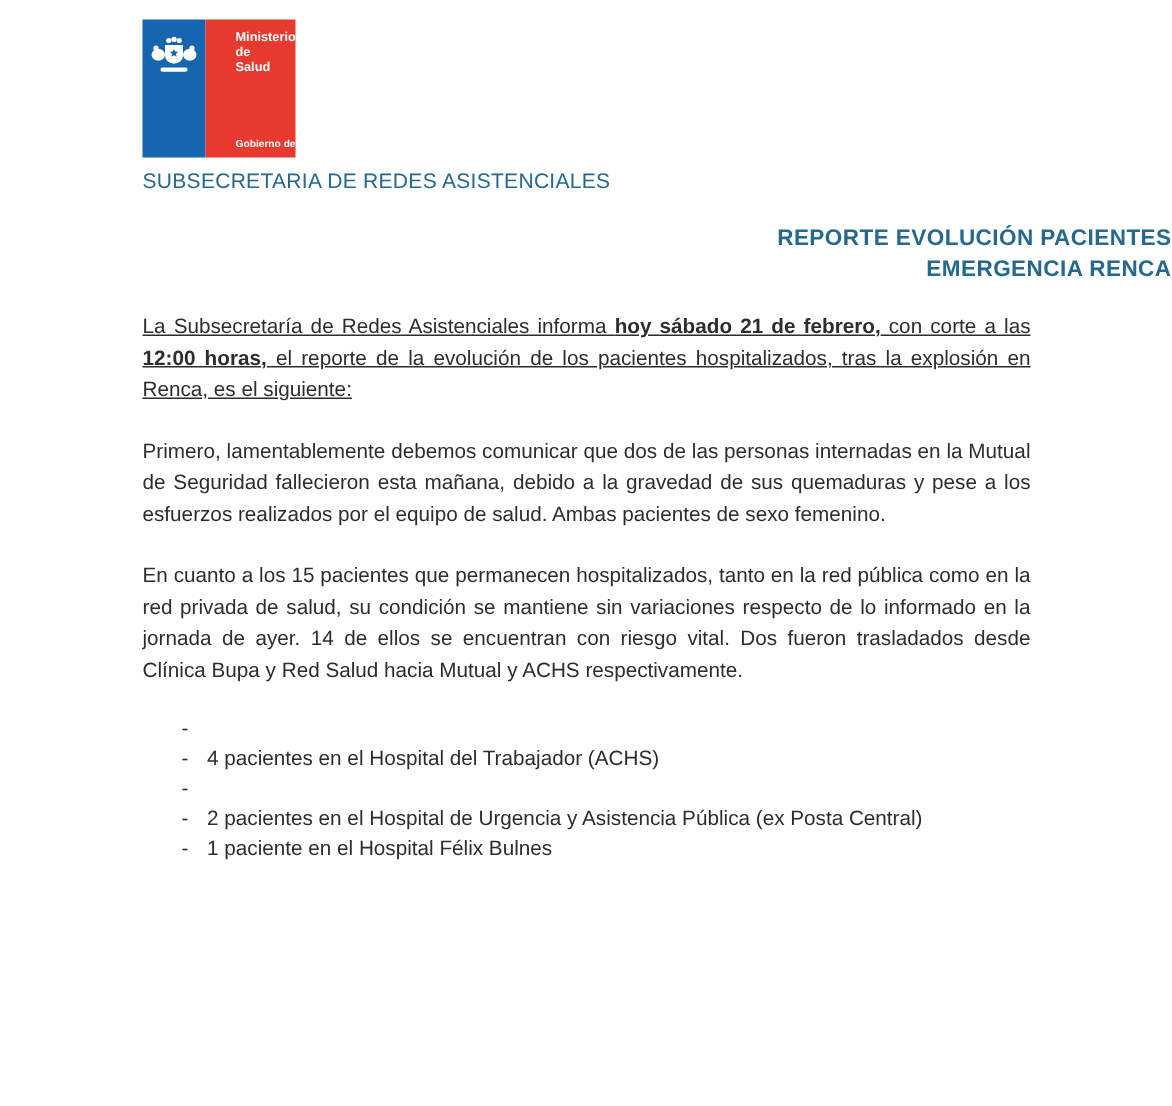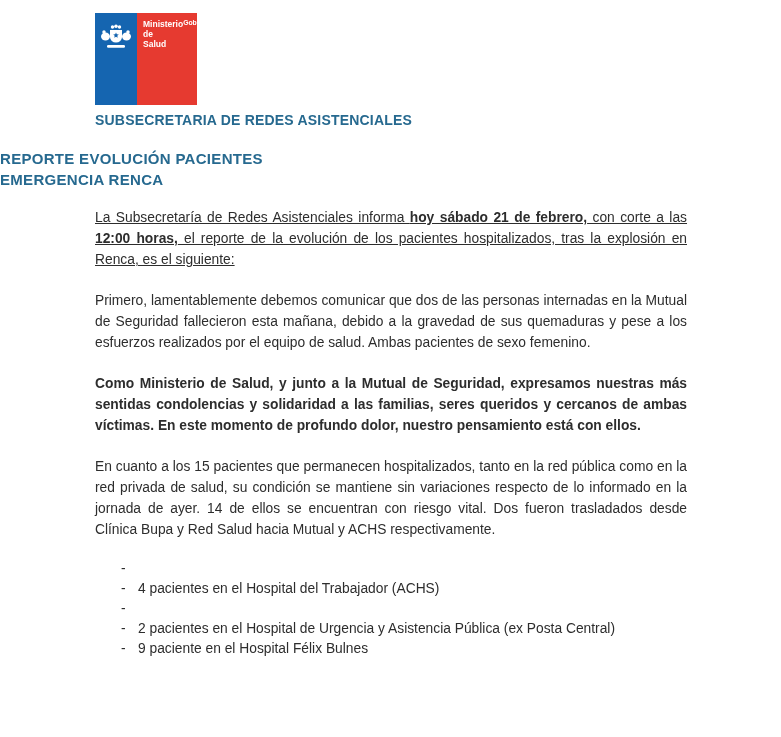--- a/index.html
+++ b/index.html
@@ -26,35 +26,35 @@
   .logo-blue{
     width:42px;height:92px;
     background:var(--logo-blue);
     display:flex;justify-content:center;
   }
   .crest{margin-top:11px;}
   .logo-red{
     width:60px;height:92px;
     background:var(--logo-red);
     color:#ffffff;
-    display:flex;flex-direction:row;justify-content:space-between;
-    padding:6px 4px 5px 6px;
+    display:flex;flex-direction:column;justify-content:space-between;
+    padding:6px 4px 5px 20px;
   }
   .ministry-name{font-size:8.5px;font-weight:700;line-height:10px;}
   .gov-label{font-size:6.8px;font-weight:700;white-space:nowrap;}
   
   .subhead{
     margin:7px 0 0 95px;
     color:var(--accent);
-    font-size:14px;font-weight:700;
+    font-size:14px;font-weight:400;
     letter-spacing:0.2px;
   }
   .title{
     margin-top:20px;
-    text-align:left;
+    text-align:right;
     color:var(--accent);
     font-size:15px;font-weight:700;
     line-height:21px;
     letter-spacing:0.3px;
   }
   
   .content{
     margin:0 94px 0 95px;
     color:var(--text);
     font-size:13.8px;
@@ -119,40 +119,39 @@
     <div>REPORTE EVOLUCIÓN PACIENTES</div>
     <div>EMERGENCIA RENCA</div>
   </div>
 
   <div class="content">
 
     <p class="first"><span>La Subsecretaría de Redes Asistenciales informa </span><span class="b">hoy sábado 21 de febrero,</span><span> con corte a las </span><span class="b">12:00 horas,</span><span> el reporte de la evolución de los pacientes hospitalizados, tras la explosión en Renca, es el siguiente:</span></p>
 
     <p>Primero, lamentablemente debemos comunicar que dos de las personas internadas en la Mutual de Seguridad fallecieron esta mañana, debido a la gravedad de sus quemaduras y pese a los esfuerzos realizados por el equipo de salud. Ambas pacientes de sexo femenino.</p>
 
-    <p class="b">Como Ministerio de Salud, y junto a la Mutual de Seguridad, expresamos nuestras más sentidas condolencias y solidaridad a las familias, seres queridos y cercanos de ambas víctimas. En este momento de profundo dolor, nuestro pensamiento está con ellos.</p>
 
     <p>En cuanto a los 15 pacientes que permanecen hospitalizados, tanto en la red pública como en la red privada de salud, su condición se mantiene sin variaciones respecto de lo informado en la jornada de ayer. 14 de ellos se encuentran con riesgo vital. Dos fueron trasladados desde Clínica Bupa y Red Salud hacia Mutual y ACHS respectivamente.</p>
 
     <div class="list">
       <div class="li">
         <span class="marker">-</span>
       </div>
       <div class="li">
         <span class="marker">-</span>
         <span>4 pacientes en el Hospital del Trabajador (ACHS)</span>
       </div>
       <div class="li">
         <span class="marker">-</span>
       </div>
       <div class="li">
         <span class="marker">-</span>
         <span>2 pacientes en el Hospital de Urgencia y Asistencia Pública (ex Posta Central)</span>
       </div>
       <div class="li">
         <span class="marker">-</span>
-        <span>9 paciente en el Hospital Félix Bulnes</span>
+        <span>1 paciente en el Hospital Félix Bulnes</span>
       </div>
     </div>
 
 
   </div>
 </div>
 
 </body></html>

